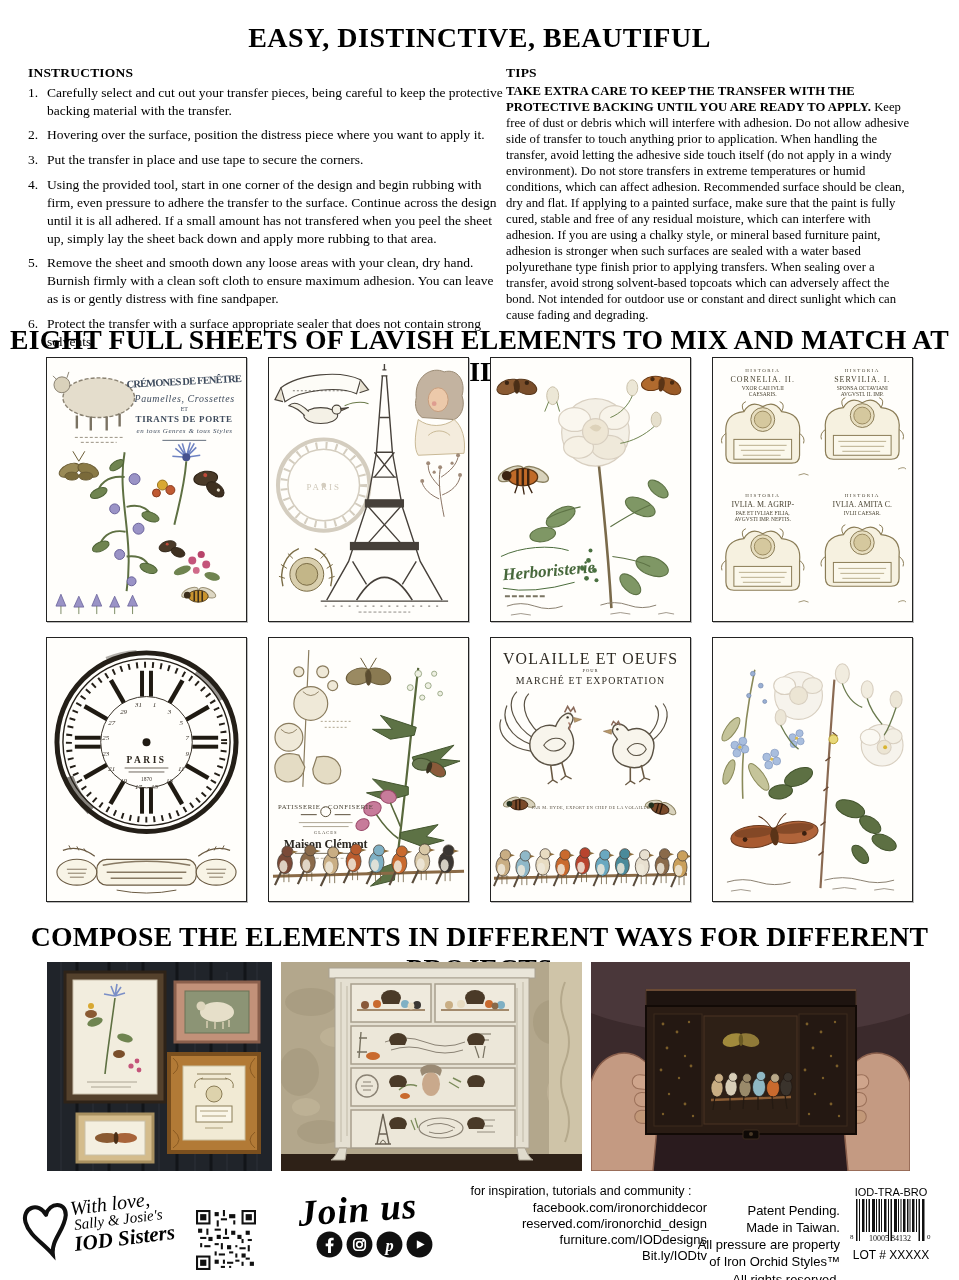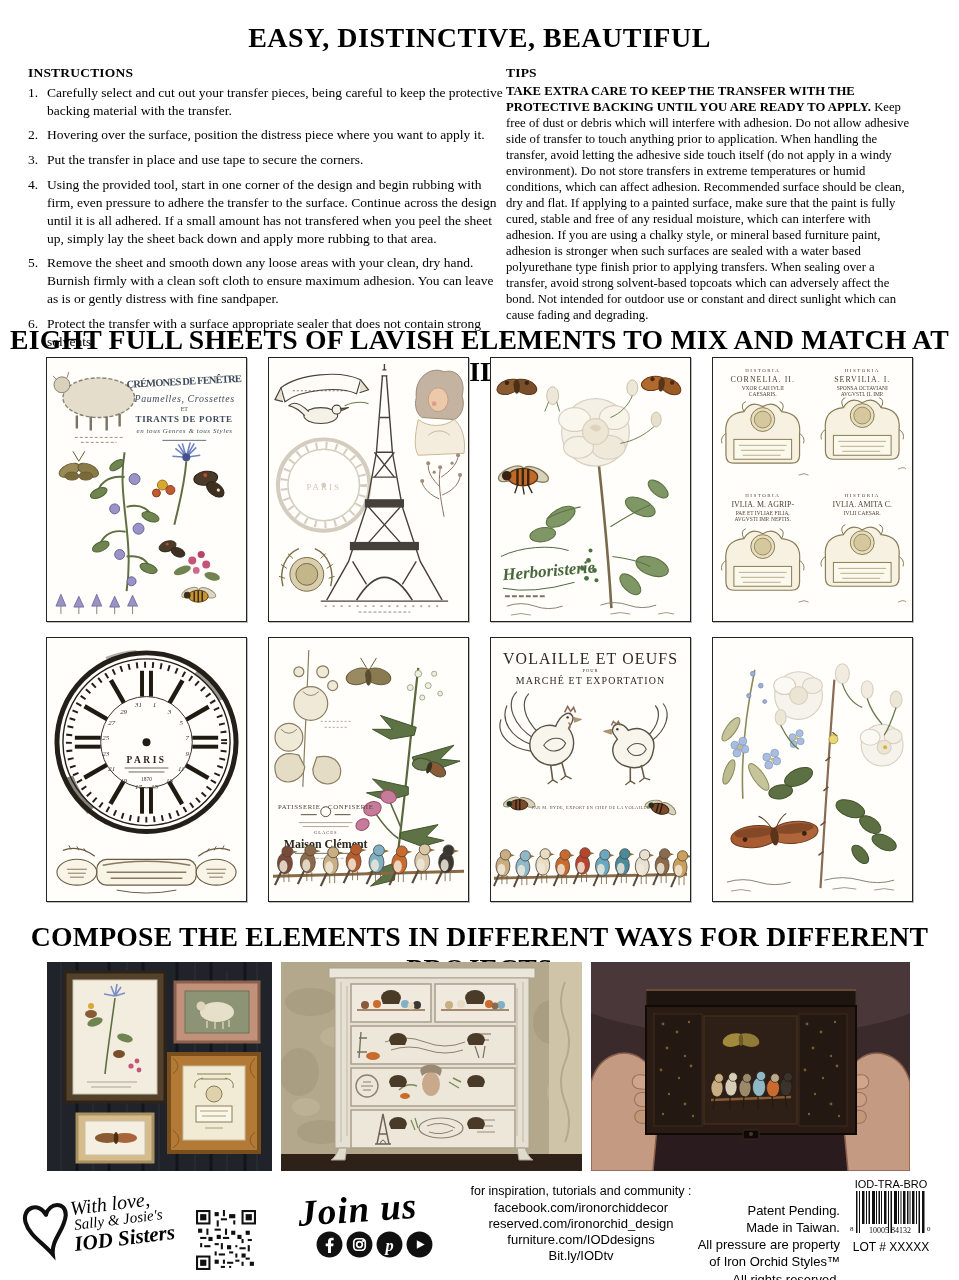--- a/index.html
+++ b/index.html
@@ -40,23 +40,23 @@
   .sig .s1{font-size:20px;} .sig .s2{font-size:15px;margin-left:2px;} .sig .s3{font-size:21px;font-weight:bold;}
   .qr{position:absolute;left:196px;top:32px;}
   .join{position:absolute;left:298px;top:8px;width:170px;}
   .join-script{font-family:"Liberation Serif",serif;font-style:italic;font-weight:bold;
         font-size:37px;transform:rotate(-4deg);letter-spacing:1px;}
   .sicons{display:flex;gap:3px;margin:2px 0 0 18px;}
   .sicon svg{width:27px;height:27px;display:block;}
   .links{position:absolute;left:455px;top:6px;width:252px;text-align:center;line-height:1.25;}
   .links .l-intro{font-size:12.5px;}
   .links .l-site{font-size:22px;letter-spacing:.2px;}
-  .links .l-sm{font-size:13px;}
+  .links .l-sm{font-size:13px;text-align:right;}
   .patent{position:absolute;left:695px;top:24px;width:145px;text-align:right;font-size:13px;line-height:1.32;}
-  .barcode{position:absolute;left:845px;top:0;width:92px;text-align:center;}
+  .barcode{position:absolute;left:845px;top:8px;width:92px;text-align:center;}
   .bc-label{font-size:11px;margin-bottom:1px;}
   .bc-lot{font-size:12px;margin-top:1px;}
 </style>
 </head>
 <body>
 
 <div class="page">
 
   <div class="main-title">EASY, DISTINCTIVE, BEAUTIFUL</div>
 

